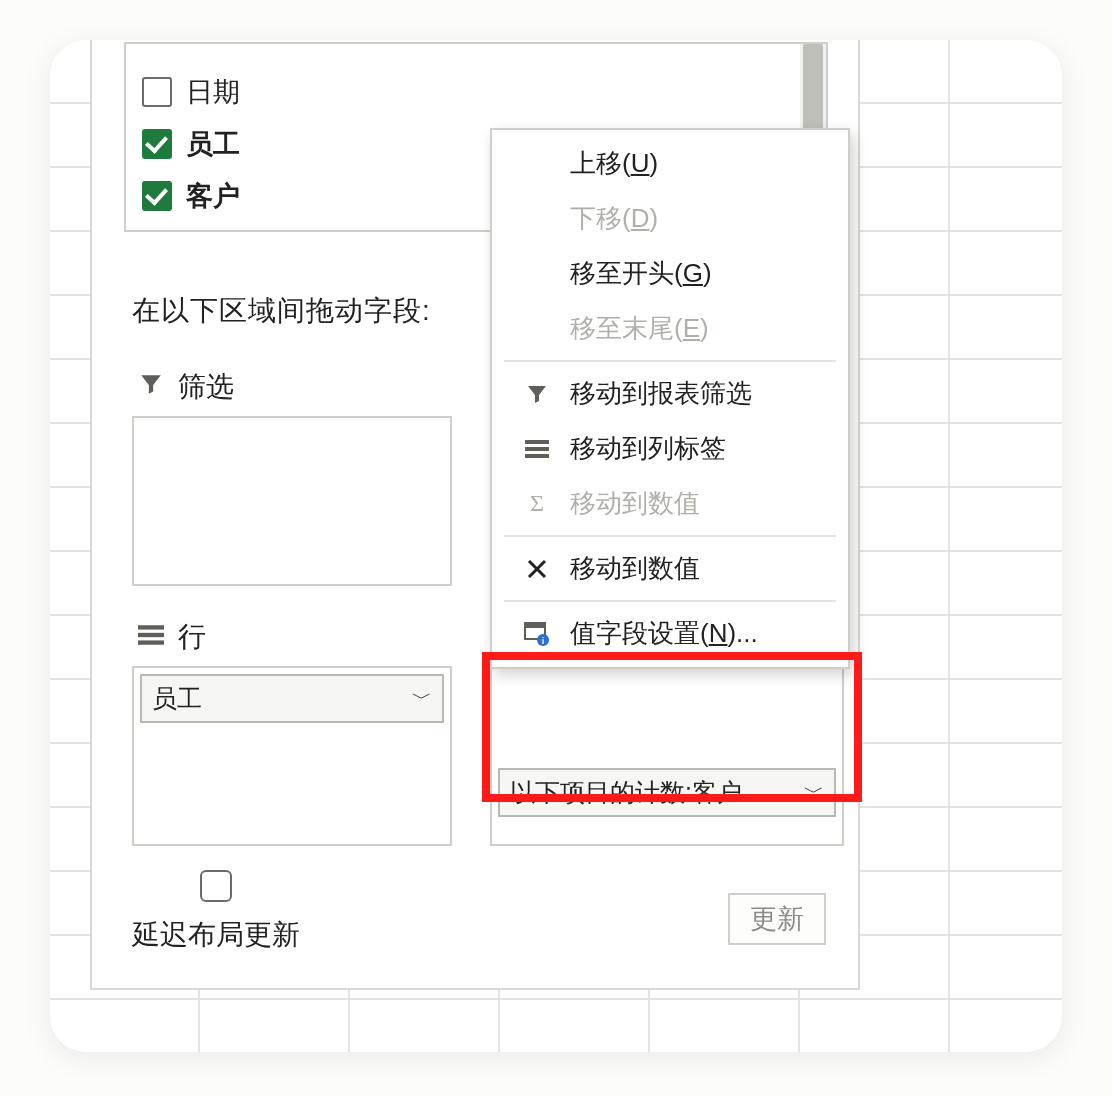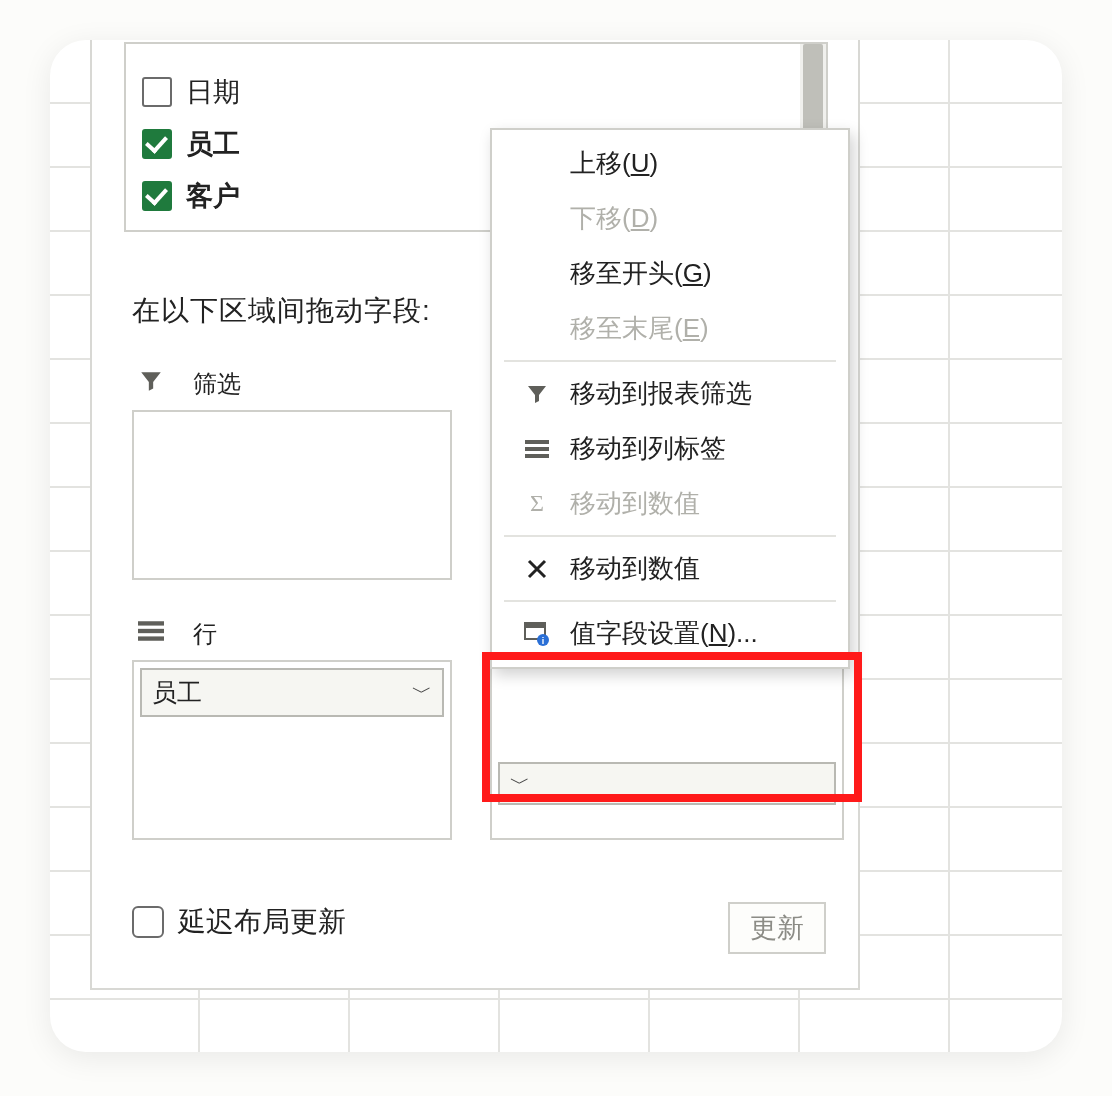--- a/index.html
+++ b/index.html
@@ -93,22 +93,22 @@
     position:absolute; left:40px; top:260px;
     font-size:28px; letter-spacing:1px;
   }
 
   
   .area {
     position:absolute;
     width:320px;
   }
   .area .hdr {
-    display:flex; align-items:center; gap:29px;
-    font-size:24px; padding:6px 6px 10px 6px;
+    display:flex; align-items:center; gap:14px;
+    font-size:28px; padding:6px 6px 10px 6px;
   }
   .area .hdr svg, .area .hdr .sigma { width:26px; display:inline-block; }
   .area .box {
     border:2px solid #cfcfca; background:#fff;
     height:170px; width:100%;
     padding:6px;
   }
   .area.filter { left:40px; top:330px; }
   .area.rows   { left:40px; top:580px; }
   .area.rows .box { height:180px; }
@@ -125,21 +125,21 @@
   .area.values { left:398px; top:580px; width:354px;}
   .area.values .hdr { visibility:hidden; }
   .area.values .box { height:180px; padding:6px; }
   .area.values .drop-item { width:100%; }
 
   
   .pane-footer {
     position:absolute; left:40px; right:32px; bottom:34px;
     display:flex; align-items:center; justify-content:space-between;
   }
-  .defer { display:flex; align-items:center; gap:14px; font-size:28px; }
+  .defer { display:flex; align-items:center; gap:14px; font-size:28px;flex-direction:column; }
   .defer .sq {
     width:32px; height:32px; border:2.5px solid #6b6b6b; border-radius:6px;
   }
   .update-btn {
     border:2px solid #cfcfca; color:#8c8c86; background:#fdfdfb;
     font-size:27px; padding:6px 20px;margin-top:13px;
   }
 
   
   .ctx {
@@ -390,20 +390,21 @@
     </div>
 
     <div class="area values">
       <div class="hdr">
         <span class="sigma">Σ</span>
         <span>值</span>
       </div>
       <div class="box">
         <div style="height:94px"></div>
         <div class="drop-item">
+          <span>以下项目的计数:客户</span>
           <span class="caret">﹀</span>
         </div>
       </div>
     </div>
 
     <div class="pane-footer">
       <div class="defer">
         <span class="sq"></span>
         <span>延迟布局更新</span>
       </div>

